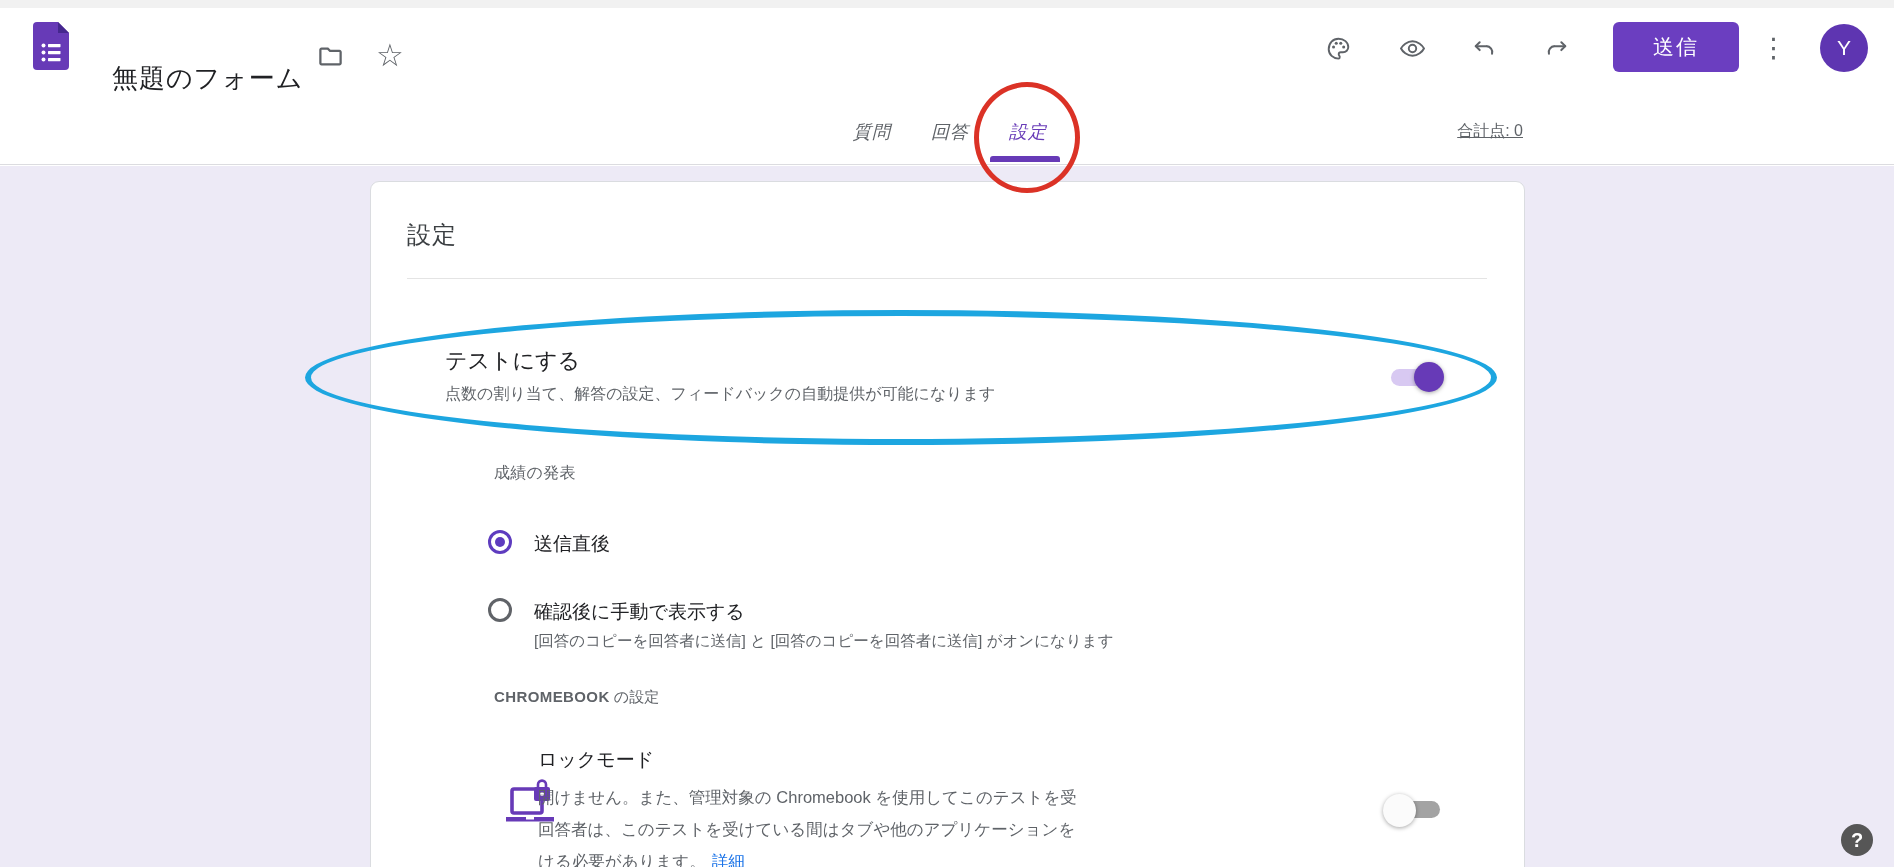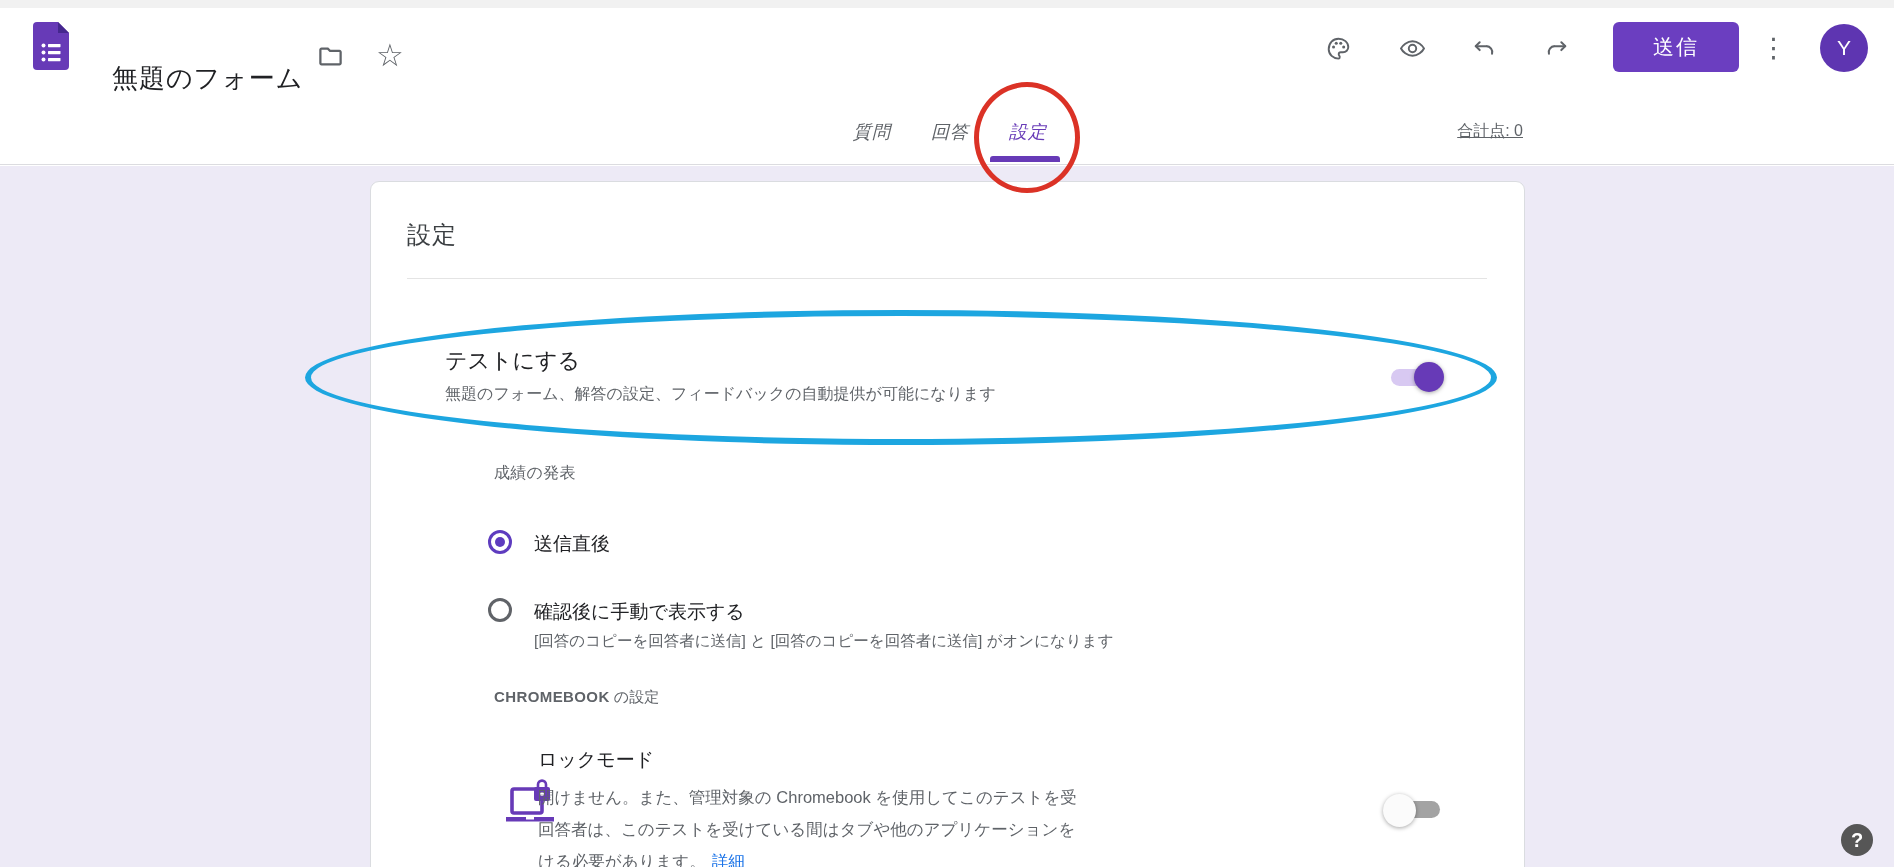--- a/index.html
+++ b/index.html
@@ -149,21 +149,21 @@
 <div id="total-points" class="abs">合計点: 0</div>
 
 <div id="red-circle" class="abs"></div>
 <div id="blue-ellipse" class="abs"></div>
 
 <div id="card" class="abs"></div>
 <div id="card-heading" class="abs">設定</div>
 <div id="card-divider" class="abs"></div>
 
 <div id="quiz-title" class="abs">テストにする</div>
-<div id="quiz-desc" class="abs">無題のフォーム、解答の設定、フィードバックの自動提供が可能になります</div>
+<div id="quiz-desc" class="abs">点数の割り当て、解答の設定、フィードバックの自動提供が可能になります</div>
 <div id="quiz-toggle" class="abs toggle">
   <div class="track"></div>
   <div class="knob"></div>
 </div>
 
 <div id="grade-label" class="abs">成績の発表</div>
 
 <div id="radio-immediate" class="abs radio-outer">
   <div class="dot"></div>
 </div>

